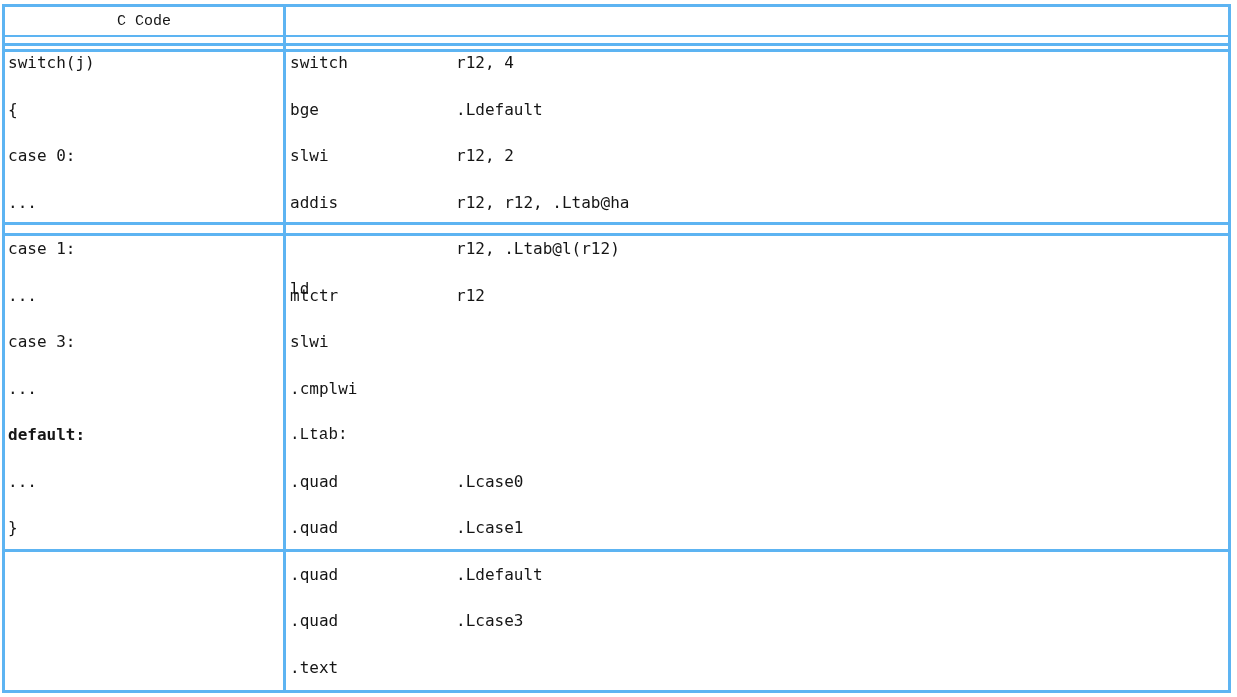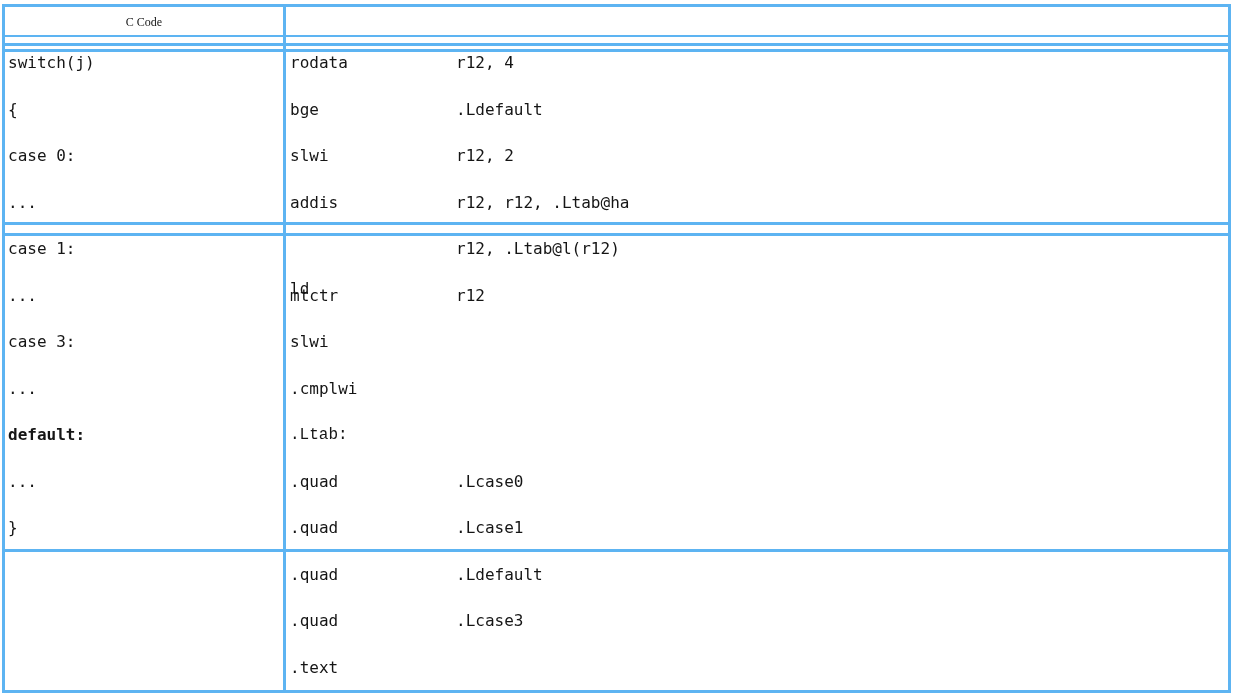--- a/index.html
+++ b/index.html
@@ -32,22 +32,22 @@
     background:var(--blue);
   }
   .h-header{top:35px;height:2px;}
   .h-top-dbl-1{top:43px;height:3px;}
   .h-top-dbl-2{top:49px;height:3px;}
   .h-ab-1{top:222px;height:3px;}
   .h-ab-2{top:233px;height:3px;}
   .h-bc{top:549px;height:3px;}
   .header-label{
     position:absolute;top:12px;height:20px;
-    font-family:Liberation Serif, serif;
-    font-size:12px;line-height:20px;
+    font-family:Liberation Mono, monospace;
+    font-size:15px;line-height:20px;
     text-align:center;
     color:var(--text);
   }
   .header-label.left{left:5px;width:278px;}
   .header-label.right{left:286px;width:942px;}
   .code-cell{
     position:absolute;
     font-size:16px;line-height:22px;
     white-space:pre;
     color:var(--text);
@@ -65,21 +65,21 @@
   <div class="hline h-top-dbl-1"></div>
   <div class="hline h-top-dbl-2"></div>
   <div class="hline h-ab-1"></div>
   <div class="hline h-ab-2"></div>
   <div class="hline h-bc"></div>
 
   <div class="header-label left">C Code</div>
 
   <div id="table-body">
       <div class="code-cell" style="left: 8px; top: 52px;">switch(j)</div>
-      <div class="code-cell" style="left: 290px; top: 52px;">rodata</div>
+      <div class="code-cell" style="left: 290px; top: 52px;">switch</div>
       <div class="code-cell" style="left: 456px; top: 52px;">r12, 4</div>
       <div class="code-cell" style="left: 8px; top: 99px;">{</div>
       <div class="code-cell" style="left: 290px; top: 99px;">bge</div>
       <div class="code-cell" style="left: 456px; top: 99px;">.Ldefault</div>
       <div class="code-cell" style="left: 8px; top: 145px;">case 0:</div>
       <div class="code-cell" style="left: 290px; top: 145px;">slwi</div>
       <div class="code-cell" style="left: 456px; top: 145px;">r12, 2</div>
       <div class="code-cell" style="left: 8px; top: 192px;">...</div>
       <div class="code-cell" style="left: 290px; top: 192px;">addis</div>
       <div class="code-cell" style="left: 456px; top: 192px;">r12, r12, .Ltab@ha</div>

